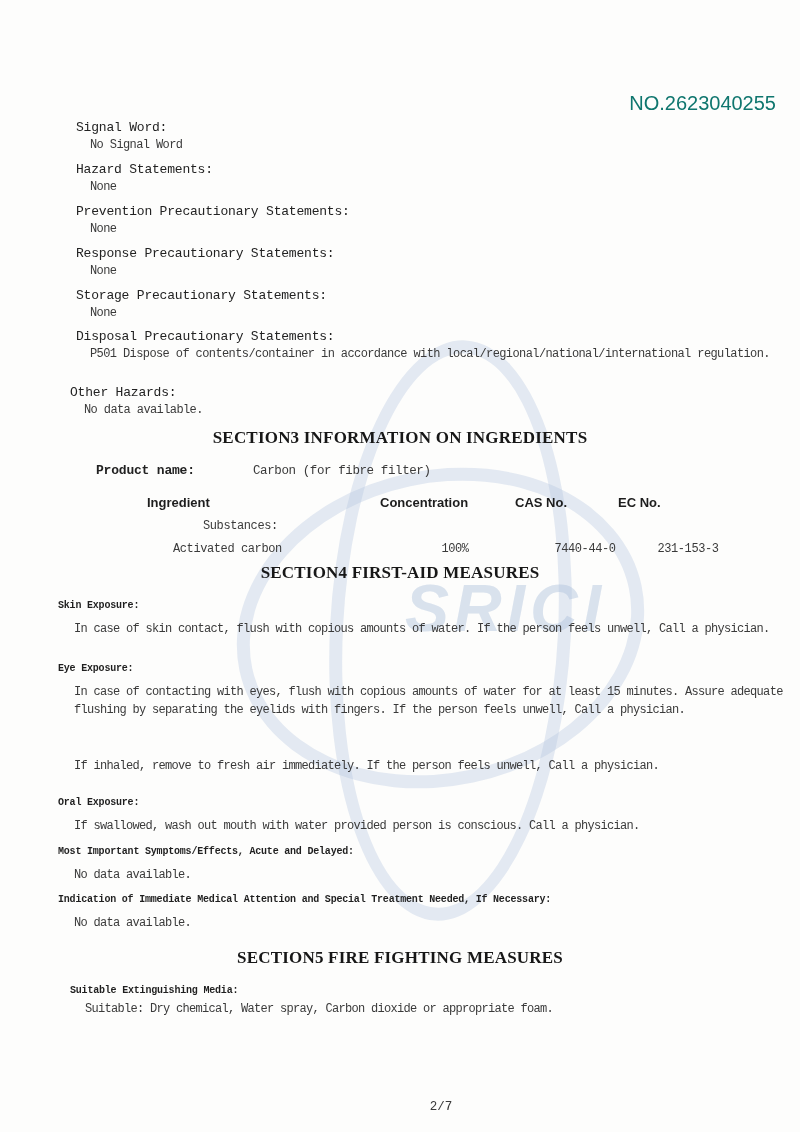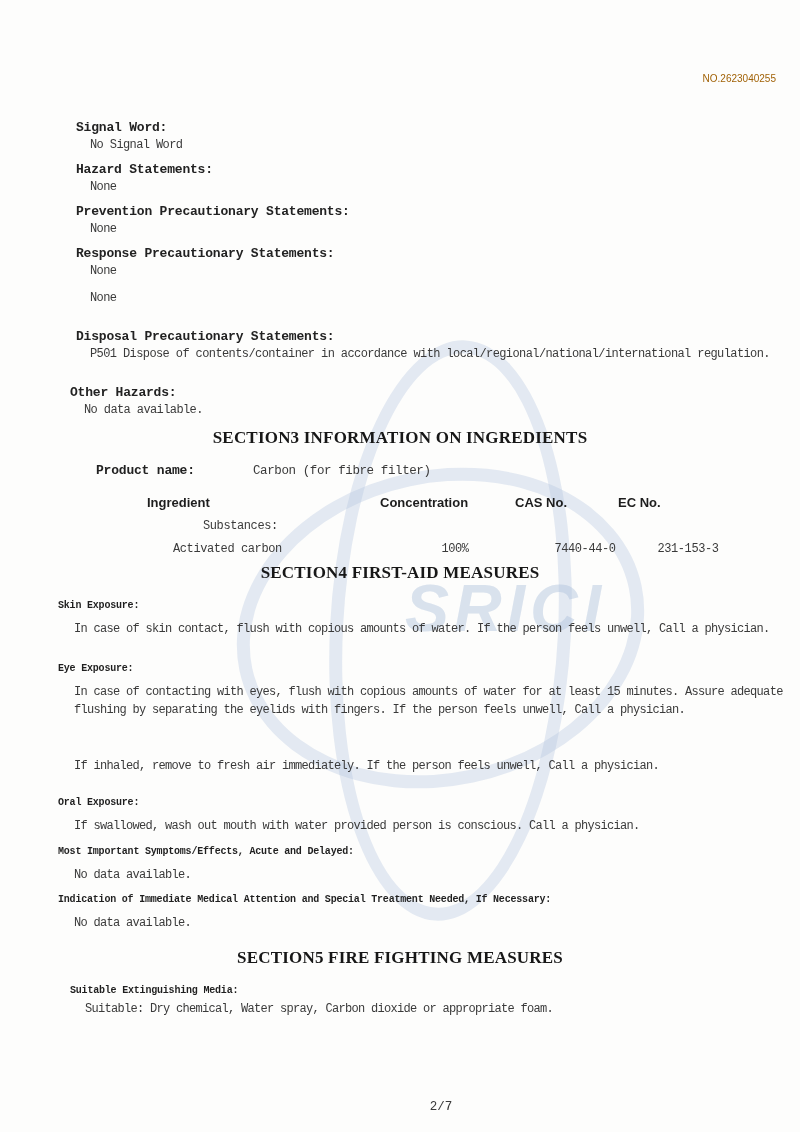--- a/index.html
+++ b/index.html
@@ -27,26 +27,26 @@
   .wm-text{
     position:absolute;left:170px;top:235px;
     font-family:"Liberation Sans","DejaVu Sans",sans-serif;
     font-weight:bold;font-style:italic;
     font-size:66px;letter-spacing:5px;
     color:rgba(173,192,220,0.45);
   }
   
   .content{position:absolute;inset:0;z-index:1;}
   .doc-number{
-    position:absolute;top:73px;right:24px;
+    position:absolute;top:92px;right:24px;
     font-family:"Liberation Sans","DejaVu Sans",sans-serif;
-    font-size:10px;color:#a16207;
+    font-size:20px;color:#0f766e;
   }
   .stmt{position:absolute;left:76px;right:8px;}
-  .stmt .lbl{font-weight:bold;font-size:13px;letter-spacing:-0.2px;color:#222;}
+  .stmt .lbl{font-weight:normal;font-size:13px;letter-spacing:-0.2px;color:#222;}
   .stmt .val{margin-top:3px;padding-left:14px;font-size:12px;letter-spacing:-0.6px;color:#3a3a3a;}
   .stmt.other{left:70px;}
   .section-title{
     position:absolute;left:0;width:100%;text-align:center;
     font-family:"Liberation Serif","DejaVu Serif",serif;
     font-weight:bold;font-size:17px;color:#171717;letter-spacing:0.2px;
   }
   .product-row{position:absolute;top:463px;left:96px;font-size:13px;}
   .product-row .plabel{font-weight:bold;letter-spacing:-0.2px;color:#222;display:inline-block;}
   .product-row .pvalue{position:absolute;left:157px;top:1px;font-size:12.5px;letter-spacing:-0.4px;color:#3a3a3a;white-space:nowrap;}
@@ -92,20 +92,21 @@
     </div>
     <div class="stmt" style="top:204px">
       <div class="lbl">Prevention Precautionary Statements:</div>
       <div class="val">None</div>
     </div>
     <div class="stmt" style="top:246px">
       <div class="lbl">Response Precautionary Statements:</div>
       <div class="val">None</div>
     </div>
     <div class="stmt" style="top:288px">
+      <div class="lbl">Storage Precautionary Statements:</div>
       <div class="val">None</div>
     </div>
     <div class="stmt" style="top:329px">
       <div class="lbl">Disposal Precautionary Statements:</div>
       <div class="val">P501 Dispose of contents/container in accordance with local/regional/national/international regulation.</div>
     </div>
     <div class="stmt other" style="top:385px">
       <div class="lbl">Other Hazards:</div>
       <div class="val">No data available.</div>
     </div>

